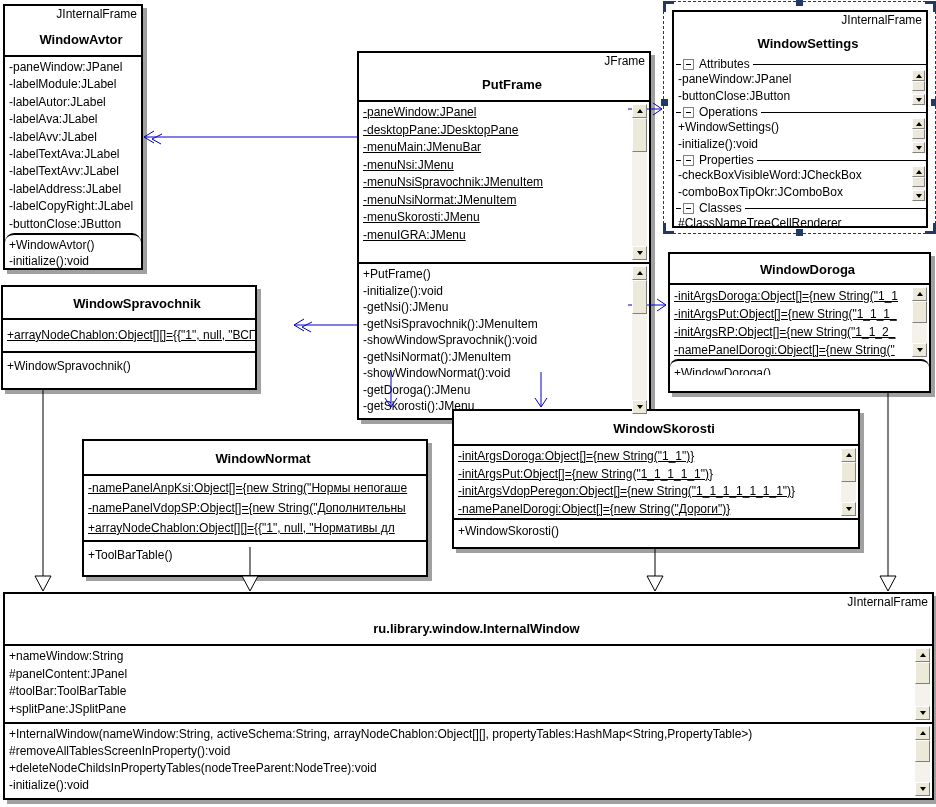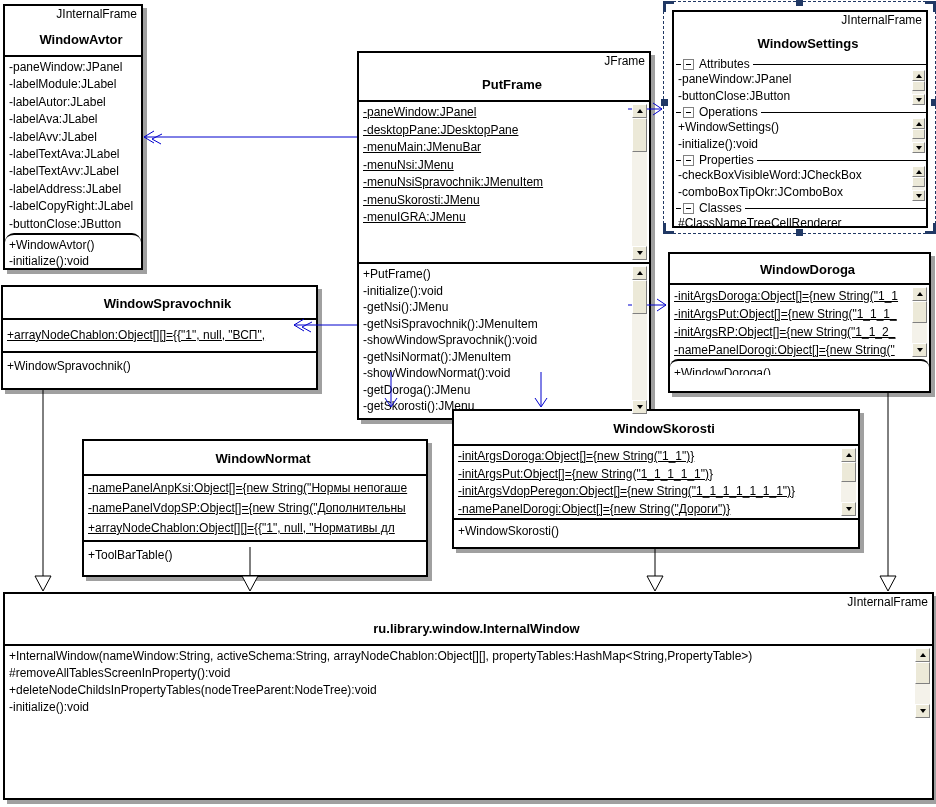--- a/index.html
+++ b/index.html
@@ -79,20 +79,21 @@
   <div class="hdr" style="height:47px;">
     <span class="stereo">JFrame</span>
     <div class="cls-name" style="top:24px;">PutFrame</div>
   </div>
   <div class="comp" style="height:162px;">
     <div class="row u" style="line-height:17.5px;">-paneWindow:JPanel</div>
     <div class="row u" style="line-height:17.5px;">-desktopPane:JDesktopPane</div>
     <div class="row u" style="line-height:17.5px;">-menuMain:JMenuBar</div>
     <div class="row u" style="line-height:17.5px;">-menuNsi:JMenu</div>
     <div class="row u" style="line-height:17.5px;">-menuNsiSpravochnik:JMenuItem</div>
+    <div class="row u" style="line-height:17.5px;">-menuNsiNormat:JMenuItem</div>
     <div class="row u" style="line-height:17.5px;">-menuSkorosti:JMenu</div>
     <div class="row u" style="line-height:17.5px;">-menuIGRA:JMenu</div>
     <div class="vscroll" style="height:156px;">
       <div class="vs-btn">
           <span class="tri-up"></span>
         </div>
       <div class="vs-thumb" style="height:34px;"></div>
       <div class="vs-track"></div>
       <div class="vs-btn">
           <span class="tri-down"></span>
@@ -184,21 +185,21 @@
         <span class="tri-up"></span>
       </div>
     <div class="vs-thumb" style="height:10px;"></div>
     <div class="vs-track"></div>
     <div class="vs-btn">
         <span class="tri-down"></span>
       </div>
   </div>
 </div>
 
-<div class="uml-box" style="left:1px;top:285px;width:317px;height:105px;">
+<div class="uml-box" style="left:1px;top:285px;width:256px;height:105px;">
   <div class="hdr" style="height:31px;">
     <div class="cls-name centered">WindowSpravochnik</div>
   </div>
   <div class="comp" style="height:33px;">
     <div class="row u" style="line-height:26px;">+arrayNodeChablon:Object[][]={{"1", null, "ВСП",</div>
   </div>
   <div class="comp" style="height:37px;">
     <div class="row" style="line-height:22px;">+WindowSpravochnik()</div>
   </div>
 </div>
@@ -264,20 +265,36 @@
   </div>
   <div class="comp" style="height:29px;">
     <div class="row" style="line-height:18px;">+WindowSkorosti()</div>
   </div>
 </div>
 
 <div class="uml-box" style="left:3px;top:592px;width:931px;height:208px;">
   <div class="hdr" style="height:50px;">
     <span class="stereo">JInternalFrame</span>
     <div class="cls-name" style="top:27px;">ru.library.window.InternalWindow</div>
+  </div>
+  <div class="comp" style="height:78px;">
+    <div class="row" style="line-height:17.5px;">+nameWindow:String</div>
+    <div class="row" style="line-height:17.5px;">#panelContent:JPanel</div>
+    <div class="row" style="line-height:17.5px;">#toolBar:ToolBarTable</div>
+    <div class="row" style="line-height:17.5px;">+splitPane:JSplitPane</div>
+    <div class="vscroll" style="height:72px;">
+      <div class="vs-btn">
+          <span class="tri-up"></span>
+        </div>
+      <div class="vs-thumb" style="height:22px;"></div>
+      <div class="vs-track"></div>
+      <div class="vs-btn">
+          <span class="tri-down"></span>
+        </div>
+    </div>
   </div>
   <div class="comp" style="height:76px;">
     <div class="row" style="line-height:17px;">+InternalWindow(nameWindow:String, activeSchema:String, arrayNodeChablon:Object[][], propertyTables:HashMap&lt;String,PropertyTable&gt;)</div>
     <div class="row" style="line-height:17px;">#removeAllTablesScreenInProperty():void</div>
     <div class="row" style="line-height:17px;">+deleteNodeChildsInPropertyTables(nodeTreeParent:NodeTree):void</div>
     <div class="row" style="line-height:17px;">-initialize():void</div>
     <div class="vscroll" style="height:70px;">
       <div class="vs-btn">
           <span class="tri-up"></span>
         </div>

